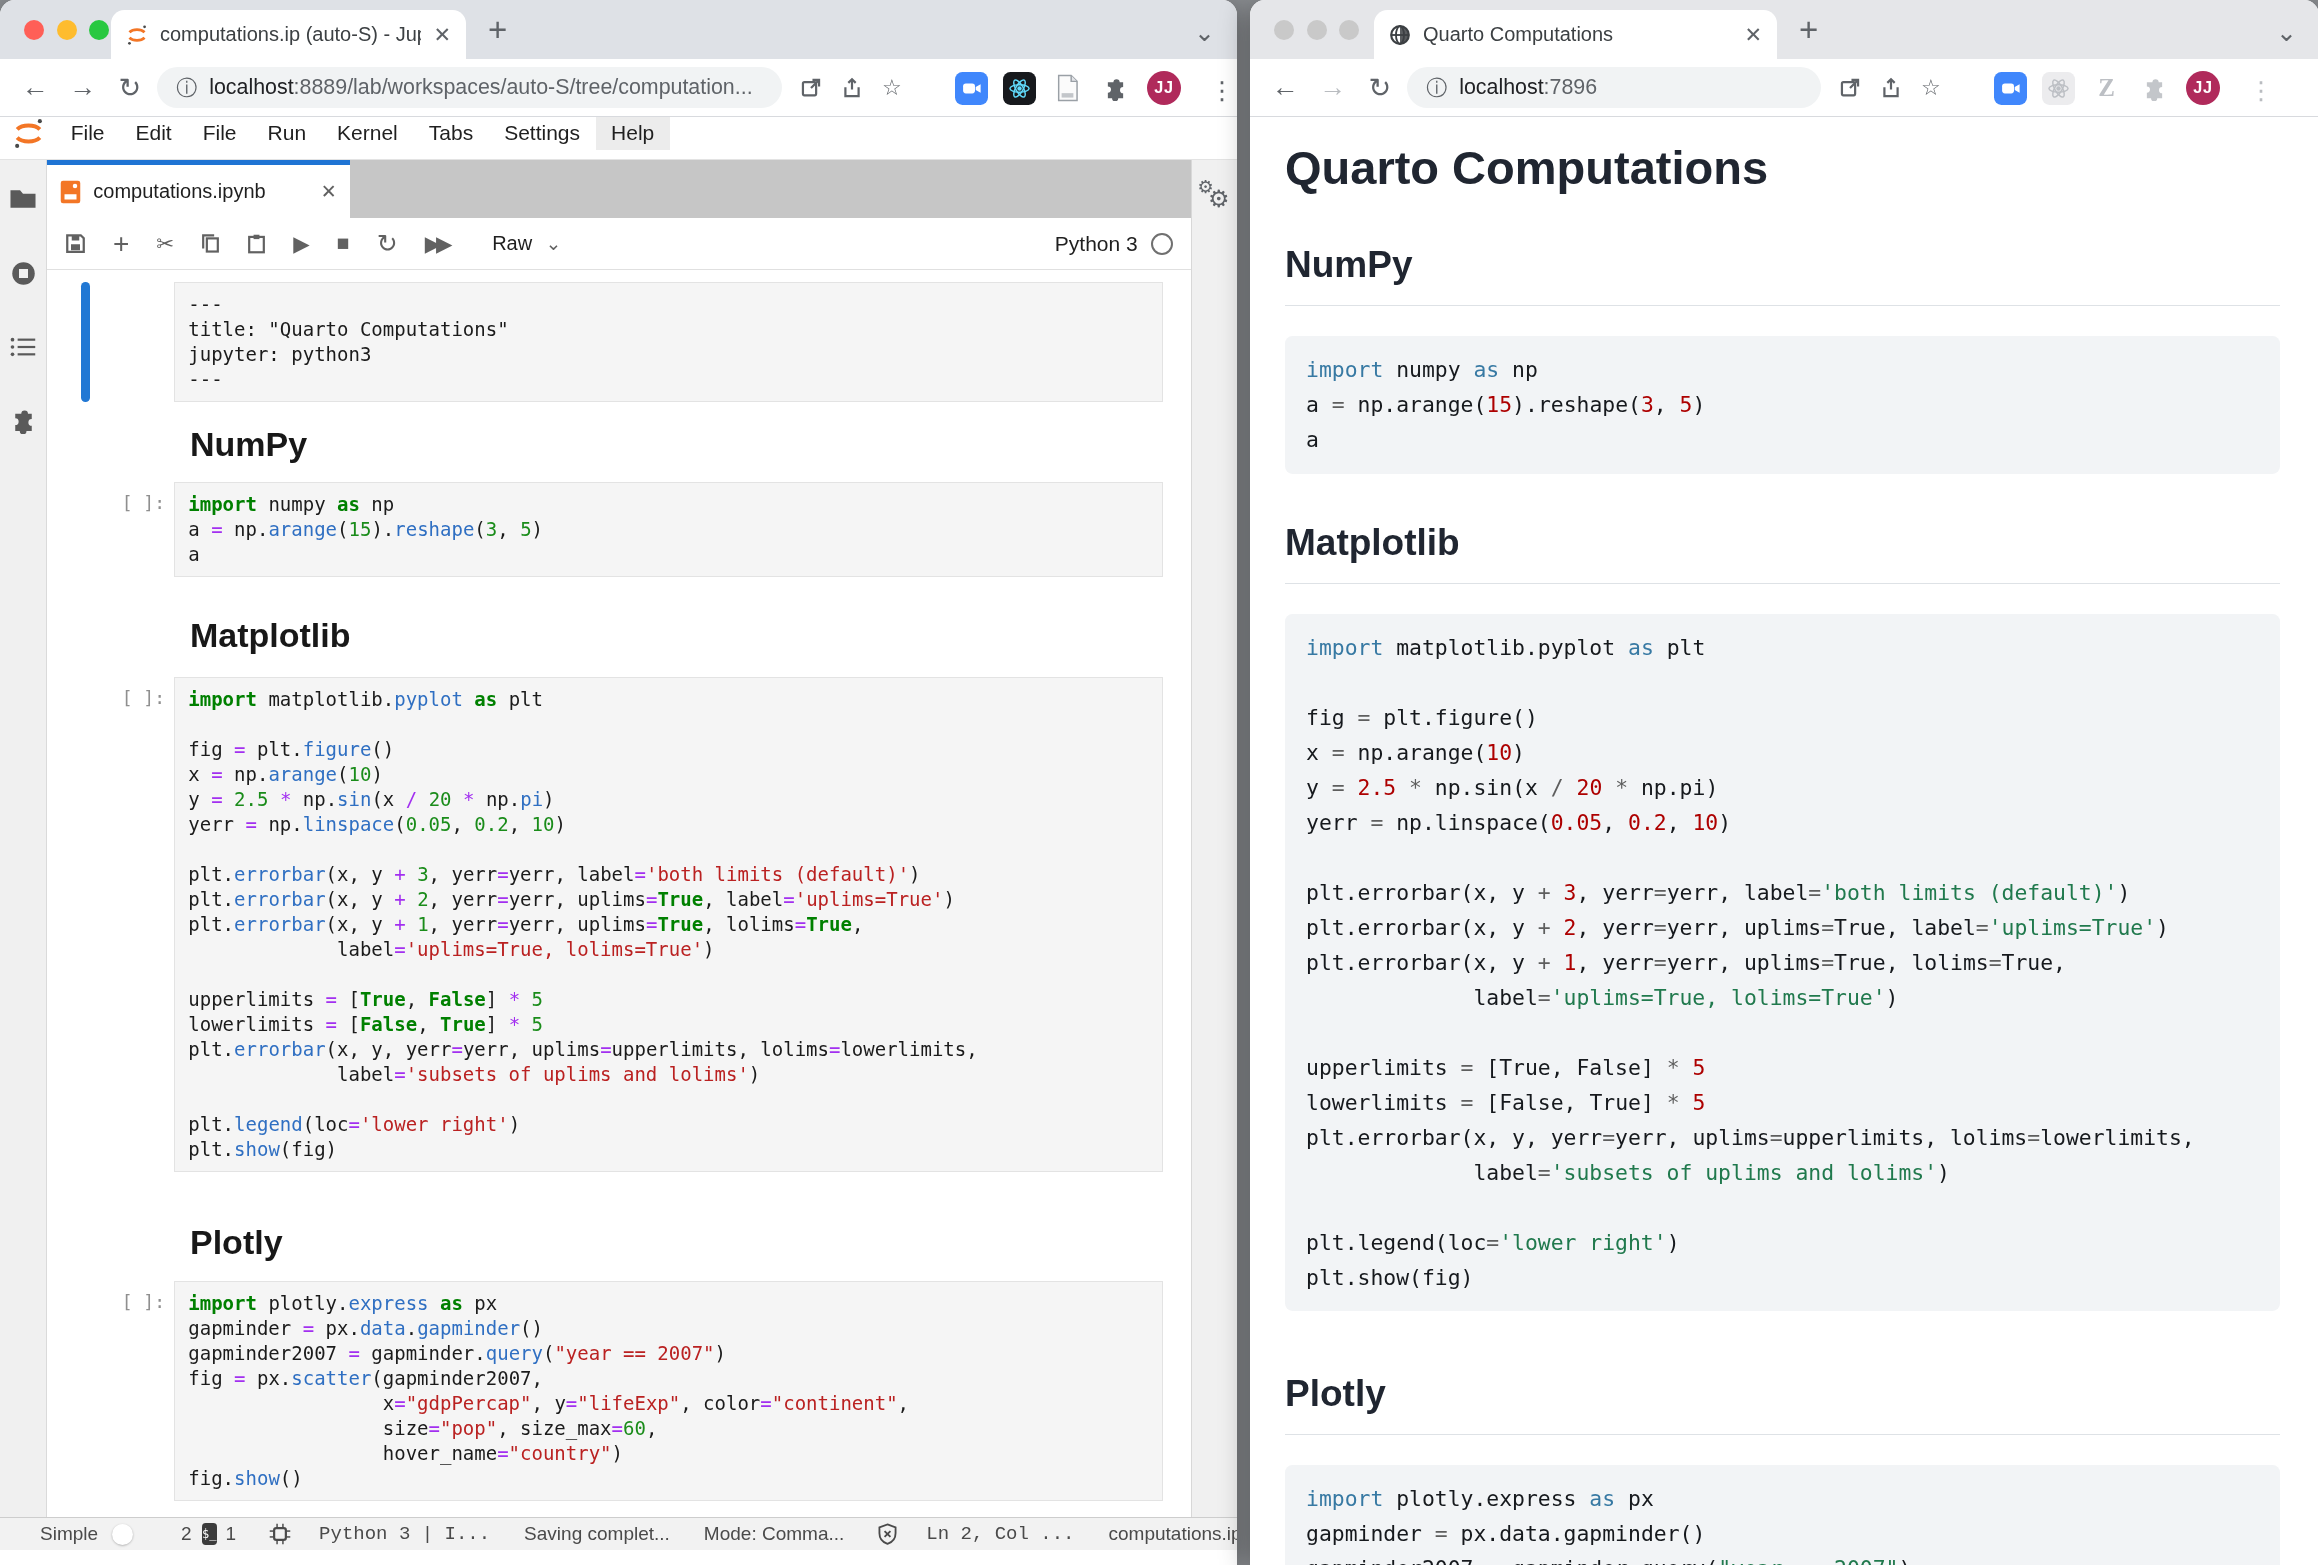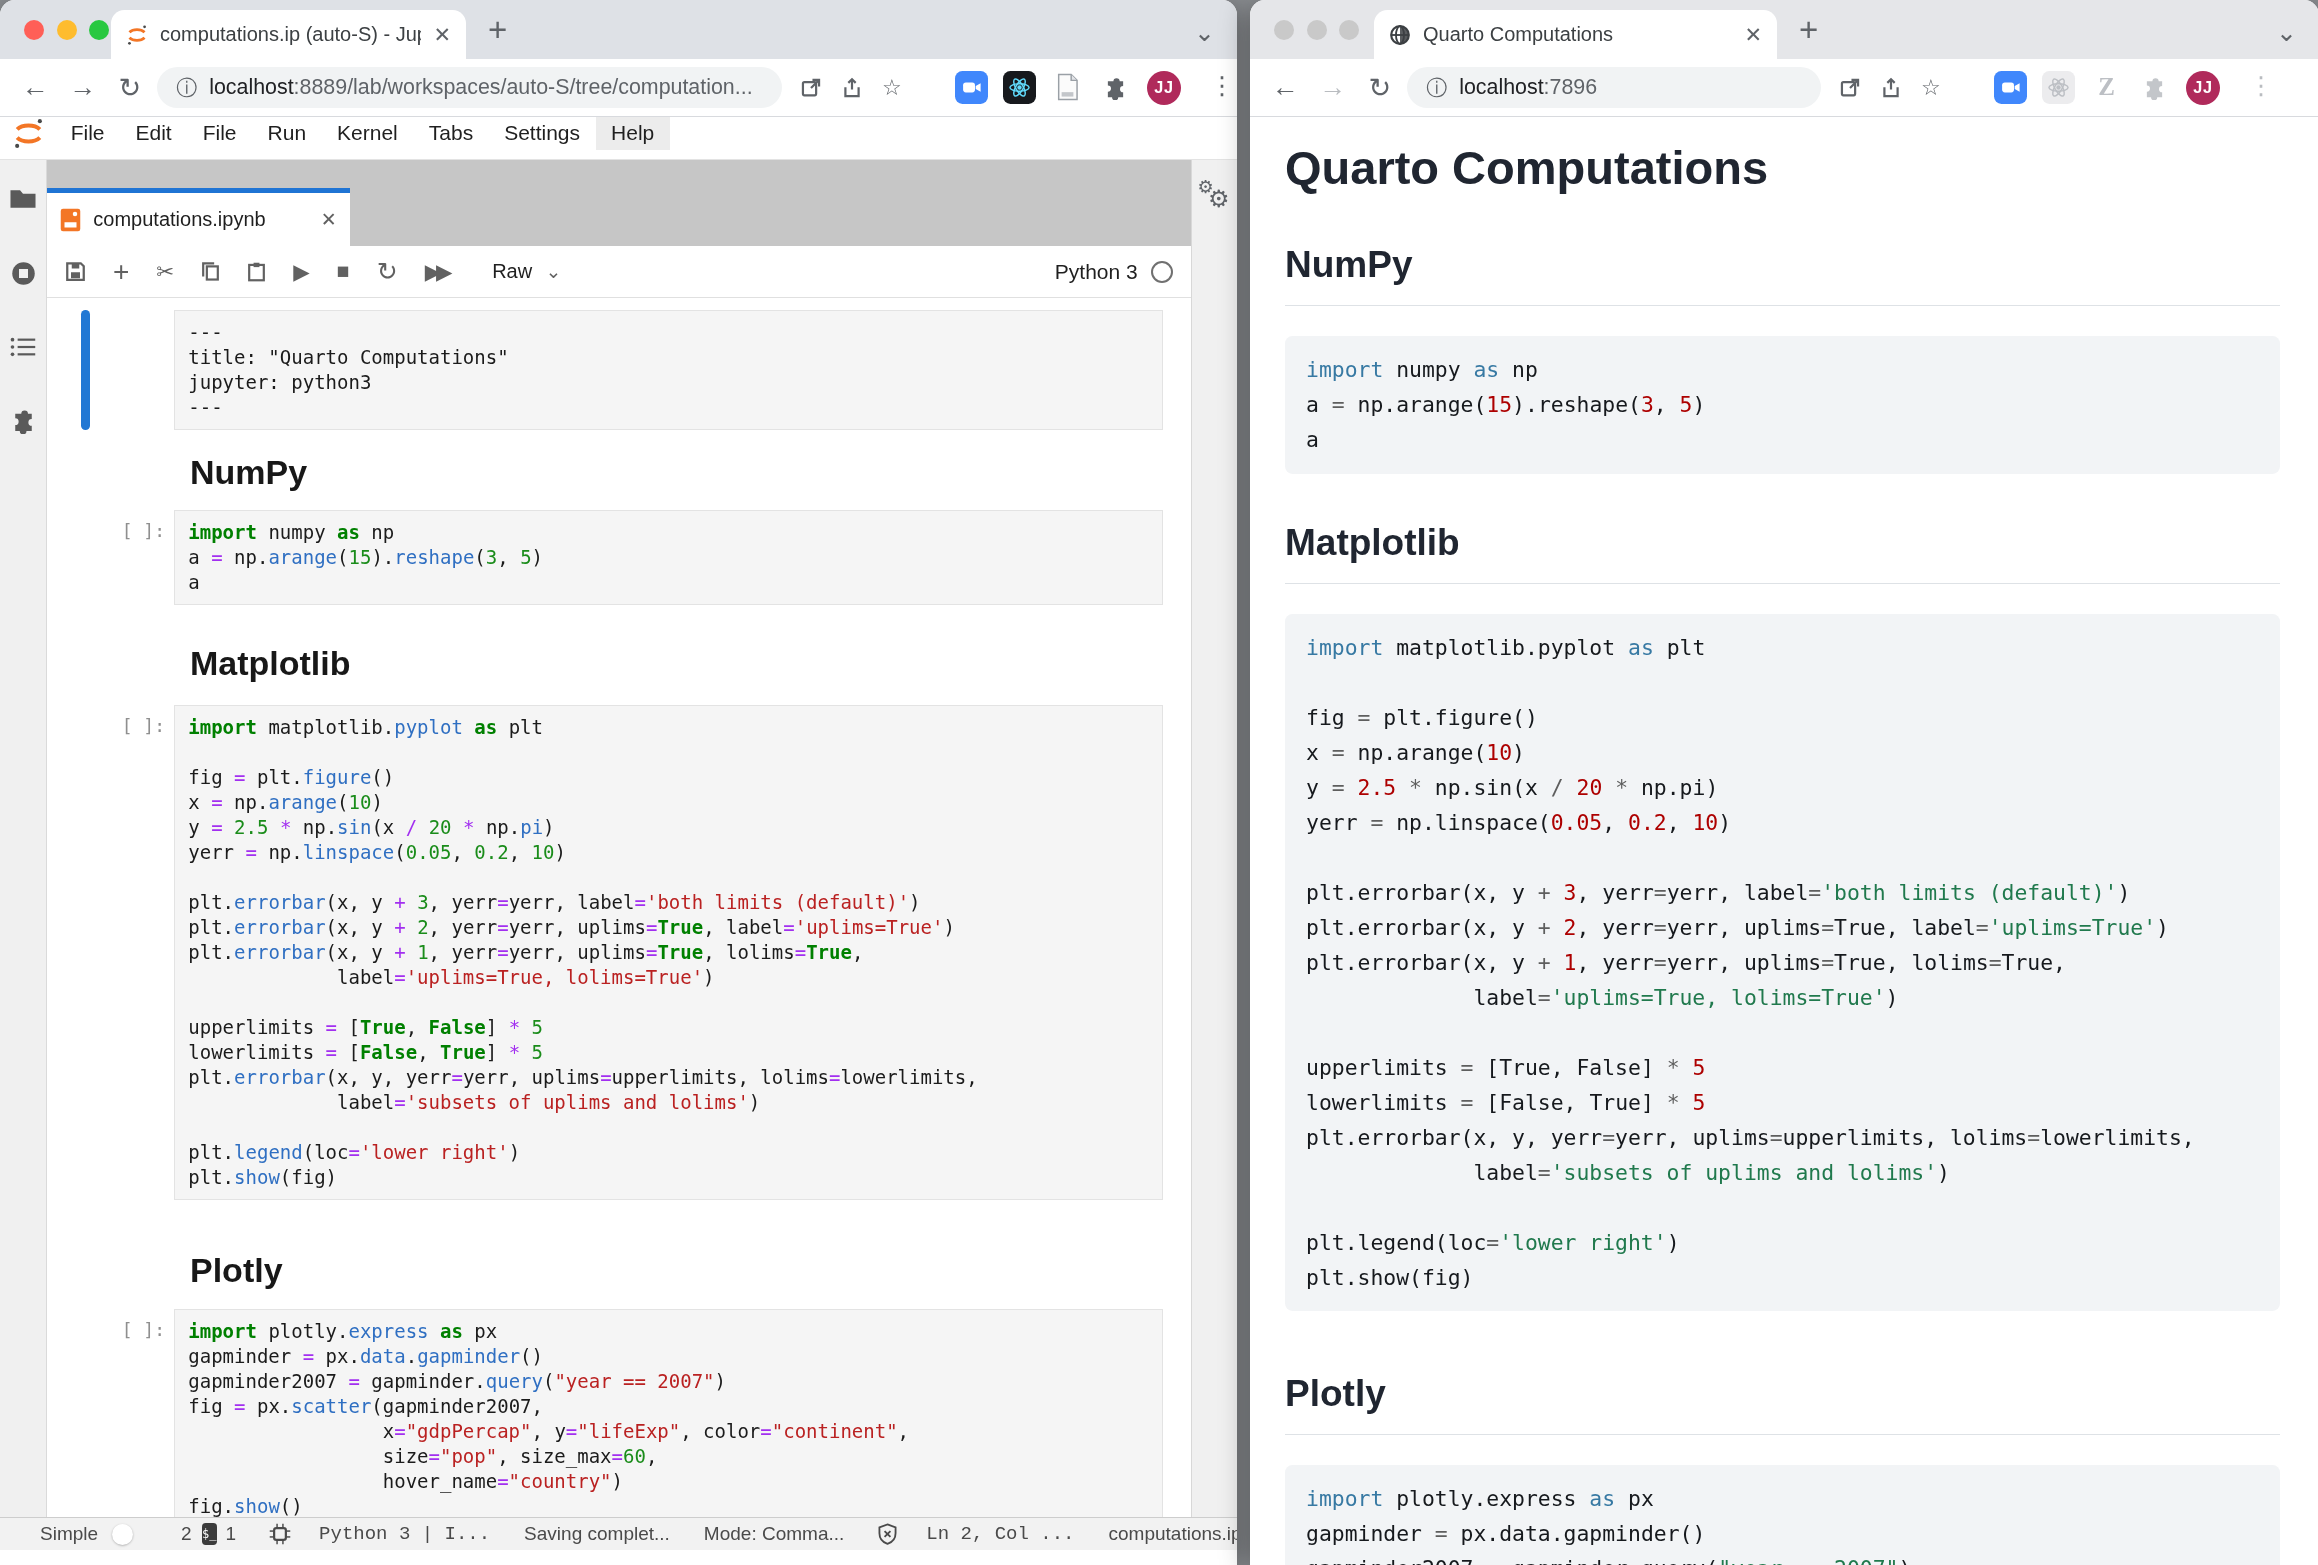--- a/index.html
+++ b/index.html
@@ -35,21 +35,21 @@
   .nav-ic.dim{color:#b9bcc0;}
   .omnibox{height:41px;background:#f1f3f4;border-radius:21px;display:flex;align-items:center;
            padding:0 19px;gap:12px;box-sizing:border-box;flex:0 0 auto;}
   #win-left .omnibox{width:625px;}
   #win-right .omnibox{width:414px;}
   .info-ic{font-size:21px;color:#5f6368;}
   .url-text{font-size:21.4px;color:#202124;white-space:nowrap;overflow:hidden;}
   .url-text .dimurl{color:#5f6368;}
   .after-pill{display:flex;align-items:center;gap:19px;margin-left:10.4px;flex:0 0 auto;}
   .pill-ic{font-size:22px;color:#5f6368;}
-  .ext-row{display:flex;align-items:flex-start;gap:15px;margin-left:18px;flex:0 0 auto;padding-left:28px;}
+  .ext-row{display:flex;align-items:flex-end;gap:15px;margin-left:18px;flex:0 0 auto;padding-left:28px;}
   .ext{width:33px;height:33px;border-radius:7.4px;display:flex;align-items:center;justify-content:center;}
   .ext.zoomext{background:#4087fc;}
   .ext.reactext{background:#17191d;}
   #win-right .ext.reactext{background:#ececee;}
   .ext.plain{background:transparent;}
   .avatar{width:34px;height:34px;border-radius:50%;background:#b02a5b;color:#fff;font-size:16.3px;
           font-weight:bold;display:flex;align-items:center;justify-content:center;letter-spacing:0.7px;}
   .kebab{font-size:25px;color:#5f6368;margin-left:13.3px;}
   #win-right .kebab{color:#b9bcc0;}
   .zletter{font-size:25px;font-weight:bold;color:#bcbfc4;font-family:"Liberation Serif",serif;}
@@ -59,21 +59,21 @@
          align-items:flex-start;padding-left:7.4px;box-sizing:border-box;}
   .jlogo{margin:0 10.4px 0 4.4px;}
   .jmenu-item{font-size:21px;color:#1f1f1f;padding:4.4px 15.5px;}
   .jmenu-item.hl{background:#ececec;}
 
   
   .jmain{position:absolute;top:160px;bottom:33px;left:0;right:0;display:flex;}
   .activity{width:47px;background:#f0f0f0;border-right:1.5px solid #dadada;display:flex;
             flex-direction:column;align-items:center;padding-top:27px;gap:49px;box-sizing:border-box;}
   .center{flex:1;background:#c6c6c6;display:flex;flex-direction:column;min-width:0;}
-  .dockrow{height:58px;display:flex;flex:0 0 auto;margin-top:28px;}
+  .dockrow{height:58px;display:flex;flex:0 0 auto;}
   .filetab{width:303px;background:#fff;border-top:5.2px solid #1f74d4;display:flex;align-items:center;
            gap:12px;padding:0 13.3px;font-size:20px;color:#1f1f1f;box-sizing:border-box;}
   .filetab .tclose{margin-left:auto;color:#616161;font-size:19px;}
   .nbtoolbar{height:52px;background:#fff;border-bottom:1.5px solid #e0e0e0;display:flex;
              align-items:center;padding:0 18px;gap:0;flex:0 0 auto;box-sizing:border-box;}
   .tb-ic{font-size:21.4px;color:#616161;margin-right:27px;display:inline-flex;align-items:center;}
   .celltype{font-size:20px;color:#1f1f1f;margin:0 13.3px 0 12px;}
   .dd-chev{font-size:19px;color:#616161;margin-right:7.4px;}
   .kernel-right{margin-left:auto;display:flex;align-items:center;gap:13.3px;font-size:21px;color:#1f1f1f;}
   .kernel-circle{width:18px;height:18px;border:2.2px solid #707070;border-radius:50%;}

